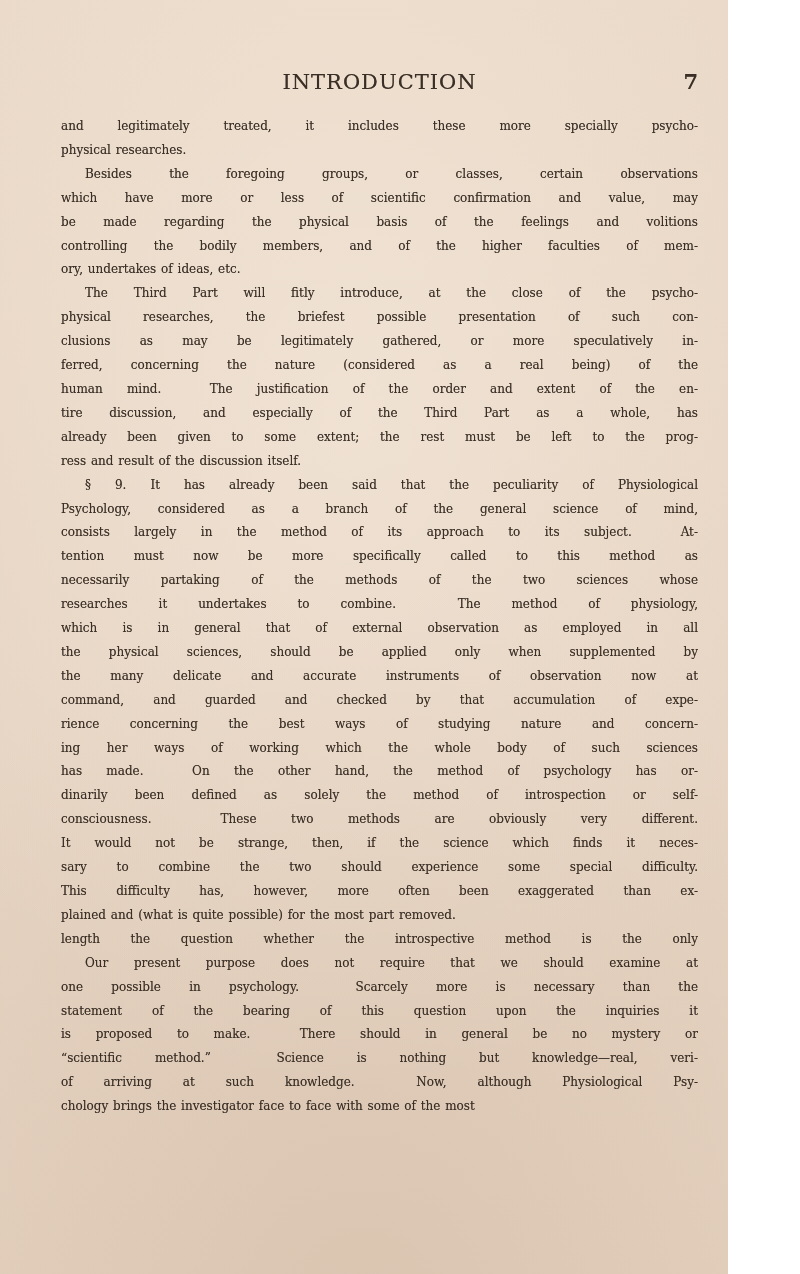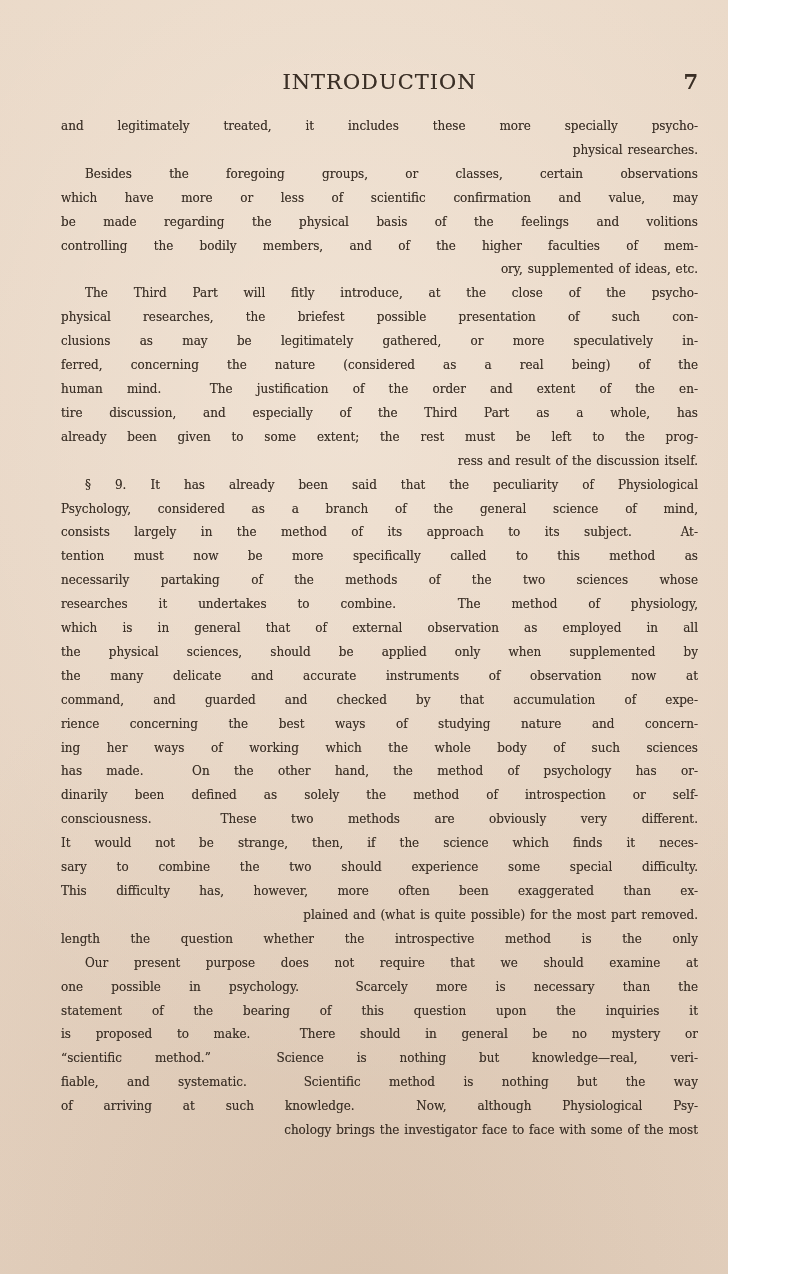--- a/index.html
+++ b/index.html
@@ -48,21 +48,21 @@
     left: 61px;
     top: 115px;
     width: 637px;
     font-size: 12px;
     line-height: 23.9px;
     word-spacing: 1px;
     text-shadow: 0 0 0.5px rgba(58,47,38,0.5);
   }
   .line {
     white-space: pre-wrap;
-    text-align: right;
+    text-align: left;
   }
   .line.j {
     text-align: justify;
     text-align-last: justify;
     -moz-text-align-last: justify;
   }
   .line.indent {
     padding-left: 24px;
   }
 </style>
@@ -74,21 +74,21 @@
     <span class="running-title">INTRODUCTION</span>
     <span class="page-number">7</span>
   </div>
   <div class="body-text" id="body-text">
       <div class="line j">and legitimately treated, it includes these more specially psycho-</div>
       <div class="line">physical researches.</div>
       <div class="line indent j">Besides the foregoing groups, or classes, certain observations</div>
       <div class="line j">which have more or less of scientific confirmation and value, may</div>
       <div class="line j">be made regarding the physical basis of the feelings and volitions</div>
       <div class="line j">controlling the bodily members, and of the higher faculties of mem-</div>
-      <div class="line">ory, supplemented of ideas, etc.</div>
+      <div class="line">ory, undertakes of ideas, etc.</div>
       <div class="line indent j">The Third Part will fitly introduce, at the close of the psycho-</div>
       <div class="line j">physical researches, the briefest possible presentation of such con-</div>
       <div class="line j">clusions as may be legitimately gathered, or more speculatively in-</div>
       <div class="line j">ferred, concerning the nature (considered as a real being) of the</div>
       <div class="line j">human mind.  The justification of the order and extent of the en-</div>
       <div class="line j">tire discussion, and especially of the Third Part as a whole, has</div>
       <div class="line j">already been given to some extent; the rest must be left to the prog-</div>
       <div class="line">ress and result of the discussion itself.</div>
       <div class="line indent j">§ 9. It has already been said that the peculiarity of Physiological</div>
       <div class="line j">Psychology, considered as a branch of the general science of mind,</div>
@@ -108,17 +108,16 @@
       <div class="line j">It would not be strange, then, if the science which finds it neces-</div>
       <div class="line j">sary to combine the two should experience some special difficulty.</div>
       <div class="line j">This difficulty has, however, more often been exaggerated than ex-</div>
       <div class="line">plained and (what is quite possible) for the most part removed.</div>
       <div class="line j">length the question whether the introspective method is the only</div>
       <div class="line indent j">Our present purpose does not require that we should examine at</div>
       <div class="line j">one possible in psychology.  Scarcely more is necessary than the</div>
       <div class="line j">statement of the bearing of this question upon the inquiries it</div>
       <div class="line j">is proposed to make.  There should in general be no mystery or</div>
       <div class="line j">“scientific method.”  Science is nothing but knowledge—real, veri-</div>
-      <div class="line j">fiable, and systematic.  Scientific method is nothing but the way</div>
       <div class="line j">of arriving at such knowledge.  Now, although Physiological Psy-</div>
       <div class="line">chology brings the investigator face to face with some of the most</div>
     </div>
 </div>
 
 </body></html>

